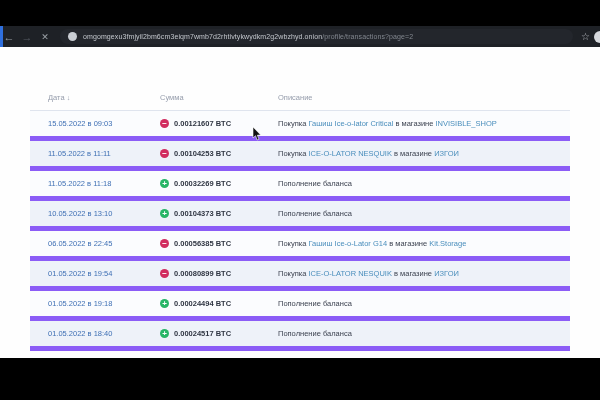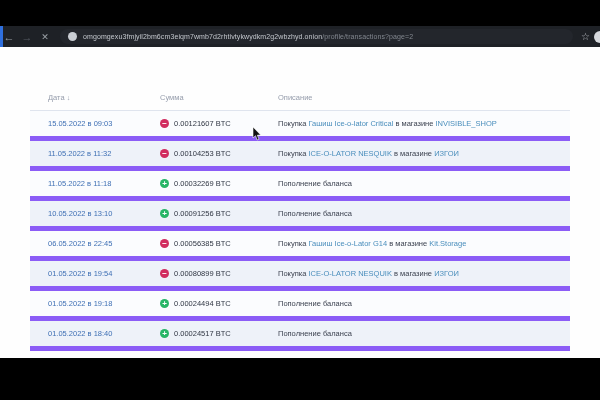--- a/index.html
+++ b/index.html
@@ -40,21 +40,21 @@
   tbody tr:nth-child(odd) { background:#fbfcfe; }
 
   td.c-date { padding-left:18px; color:#3e6fb4; }
   .date-link { color:#3e6fb4; text-decoration:none; cursor:pointer; }
 
   .amt { display:flex; align-items:center; gap:5px; }
   .sign-badge { width:9px; height:9px; border-radius:50%; color:#fff; font-size:8px; line-height:9px;
                 text-align:center; font-weight:bold; flex:0 0 auto; }
   .sign-badge.debit { background:#d12c5f; }
   .sign-badge.credit { background:#27b567; }
-  .amt-text { color:#2f3542; }
+  .amt-text { color:#2f3542;font-weight:bold; }
 
   .desc a { color:#4a8ebc; text-decoration:none; cursor:pointer; }
   .desc { color:#3c4250;margin-top:44px; }
 
   .sort-arrow { font-size:7px; color:#959cab; }
 
   
   .cursor { position:absolute; left:252px; top:127px; width:10px; height:14px; z-index:9; }
 </style>
 </head>
@@ -90,21 +90,21 @@
             <td class="c-date"><a class="date-link">15.05.2022 в 09:03</a></td>
             <td>
               <span class="amt">
                 <span class="sign-badge debit">−</span>
                 <span class="amt-text">0.00121607 BTC</span>
               </span>
             </td>
             <td class="desc"><span>Покупка </span><a>Гашиш Ice-o-lator Critical</a><span> в магазине </span><a>INVISIBLE_SHOP</a></td>
           </tr>
           <tr>
-            <td class="c-date"><a class="date-link">11.05.2022 в 11:32</a></td>
+            <td class="c-date"><a class="date-link">11.05.2022 в 11:11</a></td>
             <td>
               <span class="amt">
                 <span class="sign-badge debit">−</span>
                 <span class="amt-text">0.00104253 BTC</span>
               </span>
             </td>
             <td class="desc"><span>Покупка </span><a>ICE-O-LATOR NESQUIK</a><span> в магазине </span><a>ИЗГОИ</a></td>
           </tr>
           <tr>
             <td class="c-date"><a class="date-link">11.05.2022 в 11:18</a></td>
@@ -114,21 +114,21 @@
                 <span class="amt-text">0.00032269 BTC</span>
               </span>
             </td>
             <td class="desc"><span>Пополнение баланса</span></td>
           </tr>
           <tr>
             <td class="c-date"><a class="date-link">10.05.2022 в 13:10</a></td>
             <td>
               <span class="amt">
                 <span class="sign-badge credit">+</span>
-                <span class="amt-text">0.00091256 BTC</span>
+                <span class="amt-text">0.00104373 BTC</span>
               </span>
             </td>
             <td class="desc"><span>Пополнение баланса</span></td>
           </tr>
           <tr>
             <td class="c-date"><a class="date-link">06.05.2022 в 22:45</a></td>
             <td>
               <span class="amt">
                 <span class="sign-badge debit">−</span>
                 <span class="amt-text">0.00056385 BTC</span>

